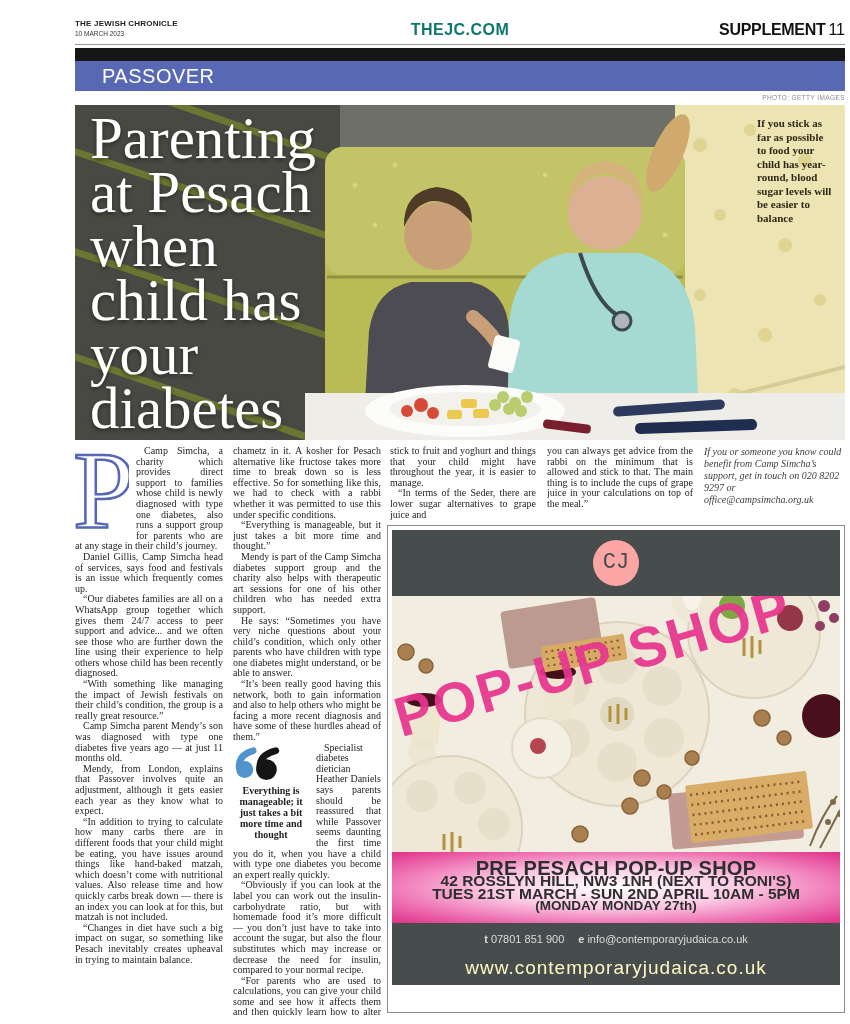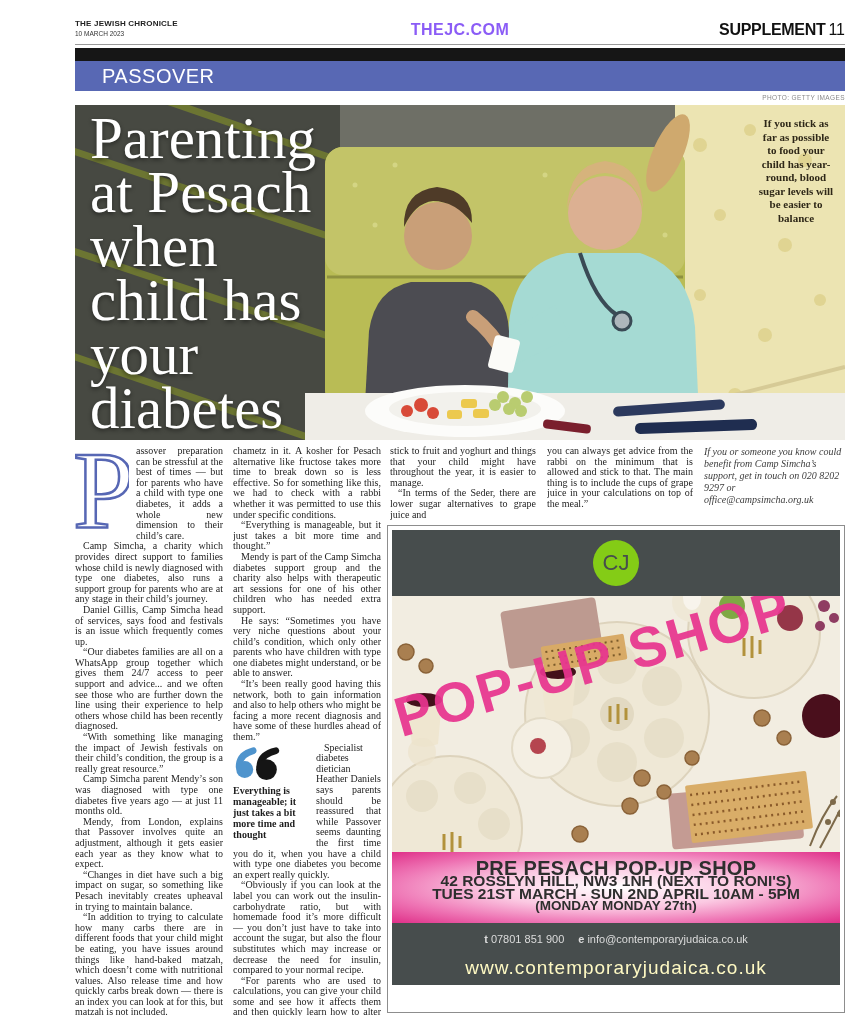--- a/index.html
+++ b/index.html
@@ -6,60 +6,60 @@
   .page{position:relative;width:850px;height:1024px;background:#fff;overflow:hidden;
         font-family:"Liberation Serif",serif;color:#1d1d1d;margin-left:35px;}
 
   
   .masthead{position:absolute;left:40px;top:18px;width:770px;height:26px;
             border-bottom:1px solid #9a9a9a;font-family:"Liberation Sans",sans-serif;}
   .mh-left{position:absolute;left:0;top:2px;line-height:8px;}
   .mh-paper{font-size:8px;font-weight:bold;letter-spacing:.2px;color:#222;}
   .mh-date{font-size:6.5px;color:#333;margin-top:2px;}
   .mh-center{position:absolute;left:0;right:0;top:3px;text-align:center;
-             font-size:16px;font-weight:bold;letter-spacing:.5px;color:#8b5cf6;}
+             font-size:16px;font-weight:bold;letter-spacing:.5px;color:#0f766e;}
   .mh-right{position:absolute;right:0;top:3px;font-size:16px;color:#111;text-align:center;}
   .mh-right .sup{font-weight:bold;letter-spacing:-.3px;}
   .mh-right .num{font-weight:normal;margin-left:3px;}
 
   
   .black-bar{position:absolute;left:40px;top:48px;width:770px;height:13px;background:#161616;}
   .passover-bar{position:absolute;left:40px;top:61px;width:770px;height:30px;background:#5868b4;}
   .passover-bar span{display:inline-block;padding-left:27px;line-height:30px;font-family:"Liberation Sans",sans-serif;
             font-size:20px;color:#fff;letter-spacing:.5px;}
   .photo-credit{position:absolute;right:40px;top:94px;font-family:"Liberation Sans",sans-serif;
             font-size:6.5px;letter-spacing:.4px;color:#8a8a8a;}
 
   
   .hero{position:absolute;left:40px;top:105px;width:770px;height:335px;overflow:hidden;background:#6e6f66;}
   .headline{position:absolute;left:15px;top:6px;font-size:59px;line-height:54px;color:#fff;
             text-shadow:0 2px 4px rgba(0,0,0,.45);font-weight:400;}
-  .hero-quote{position:absolute;right:10px;top:12px;width:78px;text-align:center;
+  .hero-quote{position:absolute;right:10px;top:12px;width:78px;text-align:left;
             font-size:11px;line-height:13.5px;font-weight:bold;color:#2e2718;}
 
   
   .article{position:absolute;left:40px;top:446px;width:770px;height:570px;font-size:10px;line-height:10.6px;}
   .col{position:absolute;top:0;text-align:justify;overflow:hidden;}
   .col p{margin:0;}
   .col p.ind{text-indent:8px;}
   .c1{left:0;width:148px;height:570px;}
   .c2{left:158px;width:148px;height:570px;}
   .c3{left:315px;width:146px;height:78px;}
   .c4{left:472px;width:146px;height:78px;}
   .c5{left:629px;width:141px;height:78px;font-style:italic;color:#3c3c3c;text-align:left;line-height:12px;}
   .dropcap{float:left;margin:2px 7px 0 0;}
   .inset{float:left;width:76px;margin:3px 7px 0 0;}
-  .inset-caption{font-weight:bold;font-size:10px;line-height:11px;margin-top:3px;text-align:left;}
+  .inset-caption{font-weight:bold;font-size:10px;line-height:11px;margin-top:3px;text-align:center;}
 
   
   .ad{position:absolute;left:312px;top:79px;width:458px;height:488px;background:#fff;
       border:1px solid #8d8d8d;box-sizing:border-box;padding:4px;font-family:"Liberation Sans",sans-serif;}
   .ad-header{height:66px;background:#474d4d;display:flex;align-items:center;justify-content:center;gap:12px;}
-  .cj-circle{width:46px;height:46px;border-radius:50%;background:#84cc16;display:flex;align-items:center;justify-content:center;
-      font-family:Liberation Sans, sans-serif;font-size:22px;color:#474d4d;}
+  .cj-circle{width:46px;height:46px;border-radius:50%;background:#fca5a5;display:flex;align-items:center;justify-content:center;
+      font-family:Liberation Mono, monospace;font-size:22px;color:#474d4d;}
   .brand{font-family:"Liberation Serif",serif;color:#fff;font-size:24px;line-height:23px;}
   .ad-photo{position:relative;height:256px;overflow:hidden;background:#f2ede1;}
   .popup-overlay{position:absolute;left:4px;top:118px;transform:rotate(-16deg);transform-origin:left center;
       font-size:56px;font-weight:bold;letter-spacing:2px;color:#e8358f;opacity:.93;white-space:nowrap;}
   .ad-banner{height:71px;display:flex;flex-direction:column;align-items:center;justify-content:center;gap:2px;
       background:radial-gradient(ellipse at center,#ffffff 0%,#fbc9e2 40%,#ee74b4 72%,#df2f88 100%);
       color:#2e2e2e;text-align:center;}
   .ab1{font-size:20px;font-weight:bold;letter-spacing:.3px;}
   .ab2,.ab3{font-size:15.5px;font-weight:bold;}
   .ab4{font-size:13.5px;font-weight:bold;}
@@ -181,29 +181,28 @@
     </div>
     <div class="hero-quote">If you stick as far as possible to food your child has year-round, blood sugar levels will be easier to balance</div>
   </div>
 
   <div class="article">
 
     <div class="col c1">
       <svg class="dropcap" width="54" height="86" viewBox="0 0 54 86">
         <text x="-2" y="79" font-family="Liberation Serif, serif" font-size="110" fill="#ffffff" stroke="#5767b4" stroke-width="2.5">P</text>
       </svg>
-      <p>assover preparation can be stressful at the best of times — but for parents who have a child with type one diabetes, it adds a whole new dimension to their child’s care.</p>
       <p class="ind">Camp Simcha, a charity which provides direct support to families whose child is newly diagnosed with type one diabetes, also runs a support group for parents who are at any stage in their child’s journey.</p>
       <p class="ind">Daniel Gillis, Camp Simcha head of services, says food and festivals is an issue which frequently comes up.</p>
       <p class="ind">“Our diabetes families are all on a WhatsApp group together which gives them 24/7 access to peer support and advice... and we often see those who are further down the line using their experience to help others whose child has been recently diagnosed.</p>
       <p class="ind">“With something like managing the impact of Jewish festivals on their child’s condition, the group is a really great resource.”</p>
       <p class="ind">Camp Simcha parent Mendy’s son was diagnosed with type one diabetes five years ago — at just 11 months old.</p>
       <p class="ind">Mendy, from London, explains that Passover involves quite an adjustment, although it gets easier each year as they know what to expect.</p>
+      <p class="ind">“In addition to trying to calculate how many carbs there are in different foods that your child might be eating, you have issues around things like hand-baked matzah, which doesn’t come with nutritional values. Also release time and how quickly carbs break down — there is an index you can look at for this, but matzah is not included.</p>
       <p class="ind">“Changes in diet have such a big impact on sugar, so something like Pesach inevitably creates upheaval in trying to maintain balance.</p>
-      <p class="ind">“In addition to trying to calculate how many carbs there are in different foods that your child might be eating, you have issues around things like hand-baked matzah, which doesn’t come with nutritional values. Also release time and how quickly carbs break down — there is an index you can look at for this, but matzah is not included.</p>
 
     </div>
 
     <div class="col c2">
       <p>chametz in it. A kosher for Pesach alternative like fructose takes more time to break down so is less effective. So for something like this, we had to check with a rabbi whether it was permitted to use this under specific conditions.</p>
       <p class="ind">“Everything is manageable, but it just takes a bit more time and thought.”</p>
       <p class="ind">Mendy is part of the Camp Simcha diabetes support group and the charity also helps with therapeutic art sessions for one of his other children who has needed extra support.</p>
       <p class="ind">He says: “Sometimes you have very niche questions about your child’s condition, which only other parents who have children with type one diabetes might understand, or be able to answer.</p>
       <p class="ind">“It’s been really good having this network, both to gain information and also to help others who might be facing a more recent diagnosis and have some of these hurdles ahead of them.”</p>
       <div class="inset">

